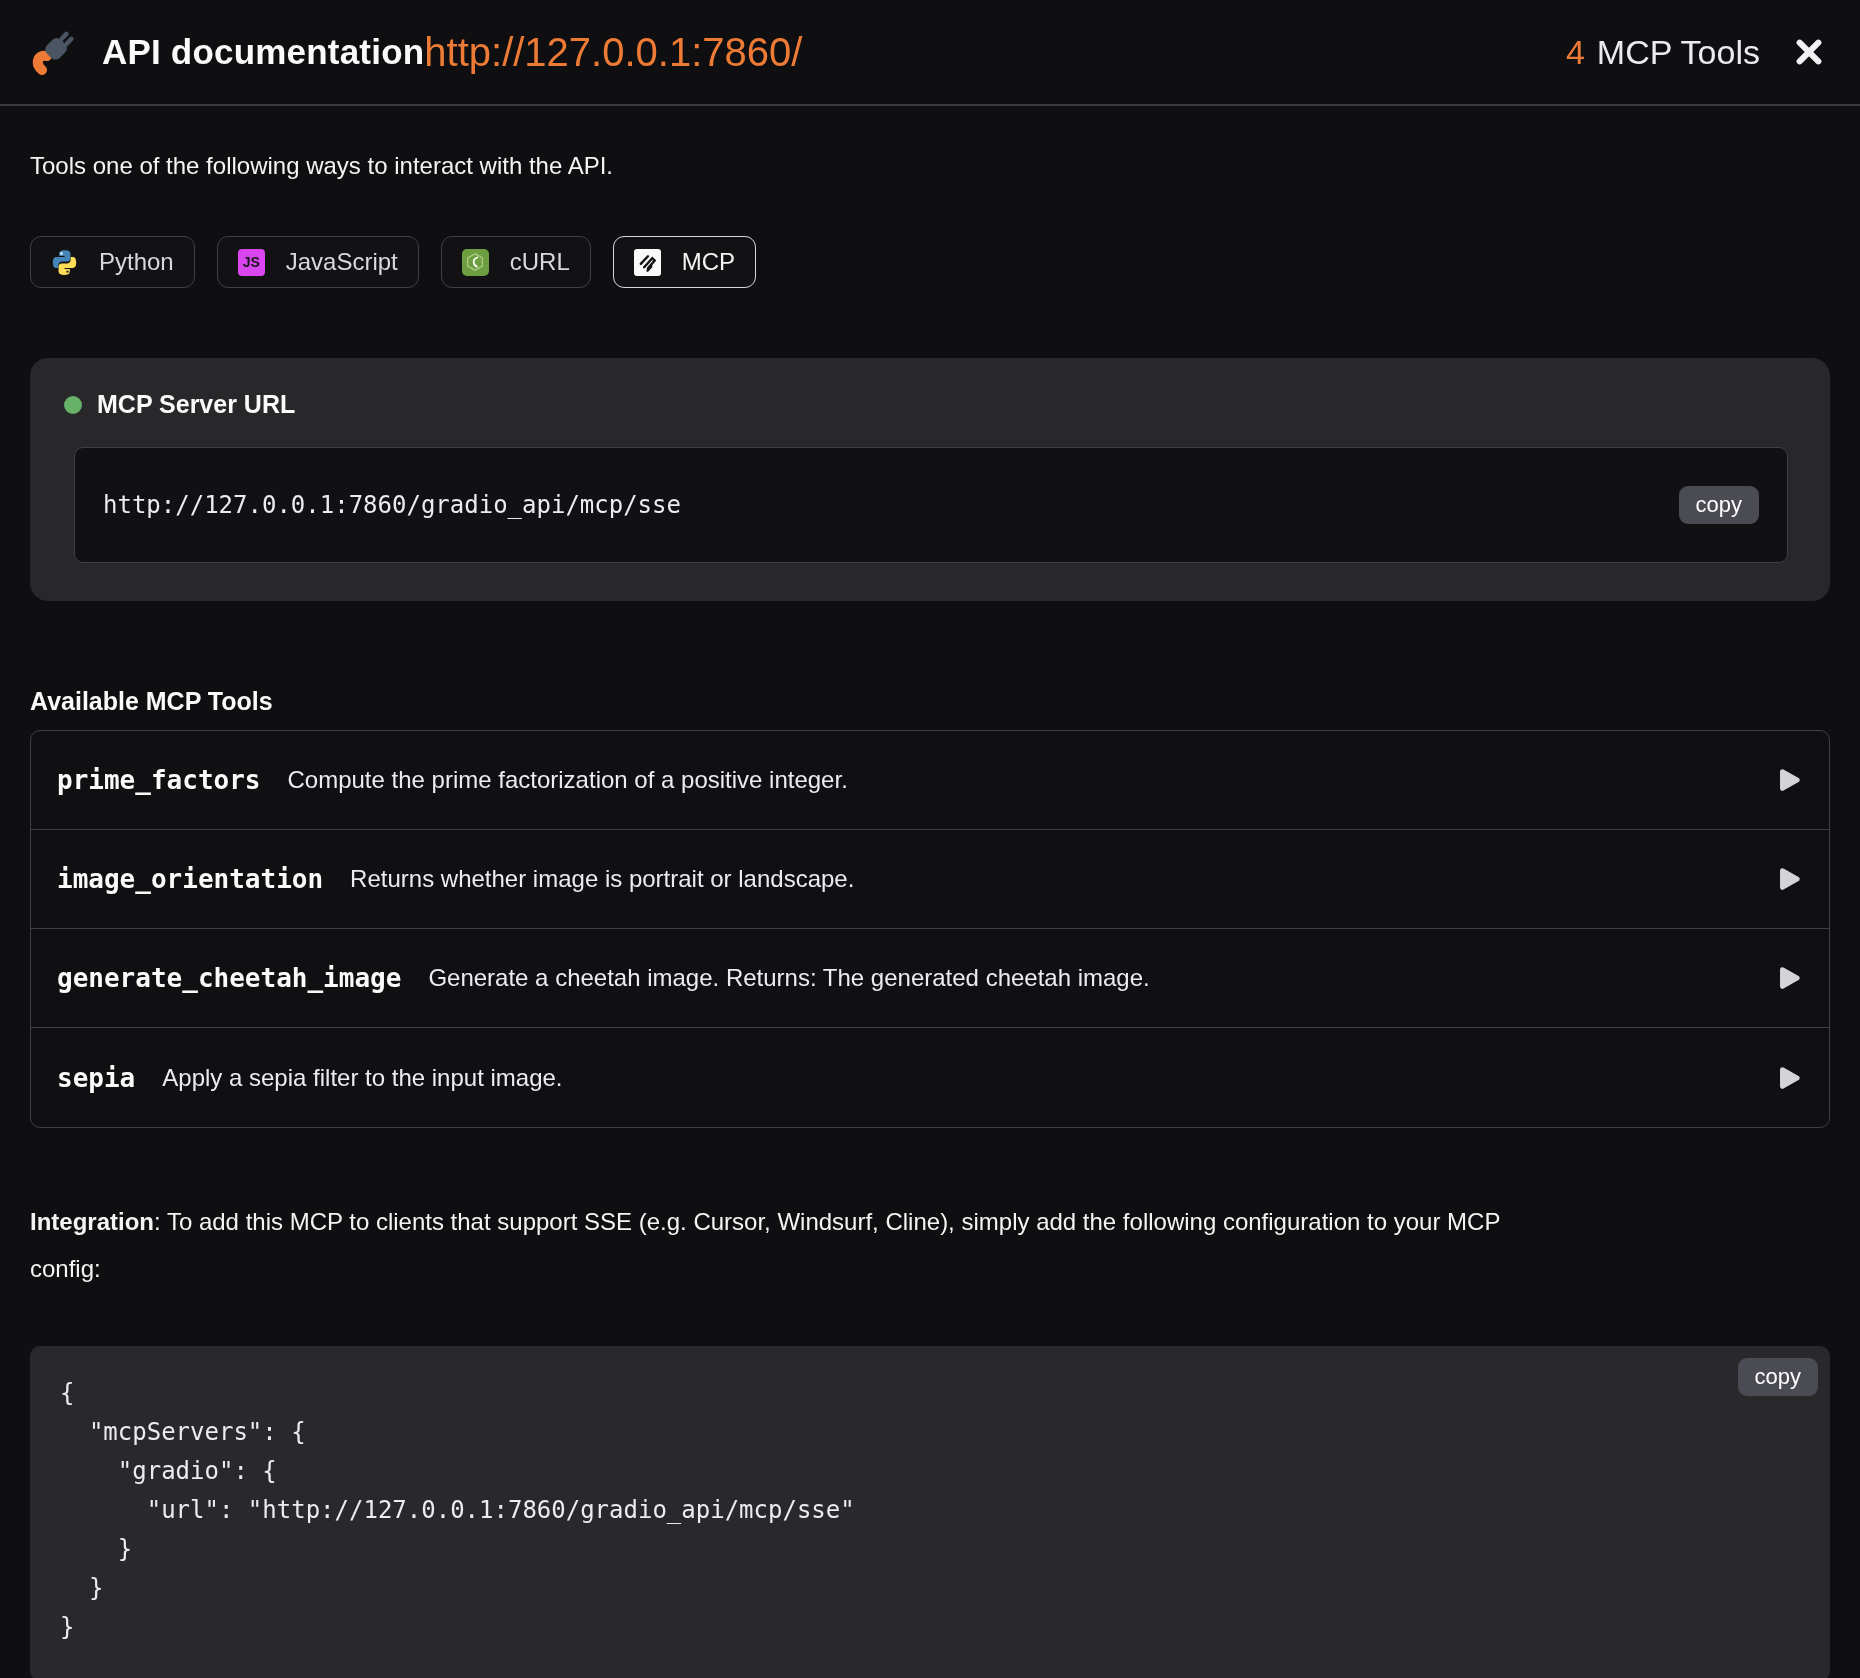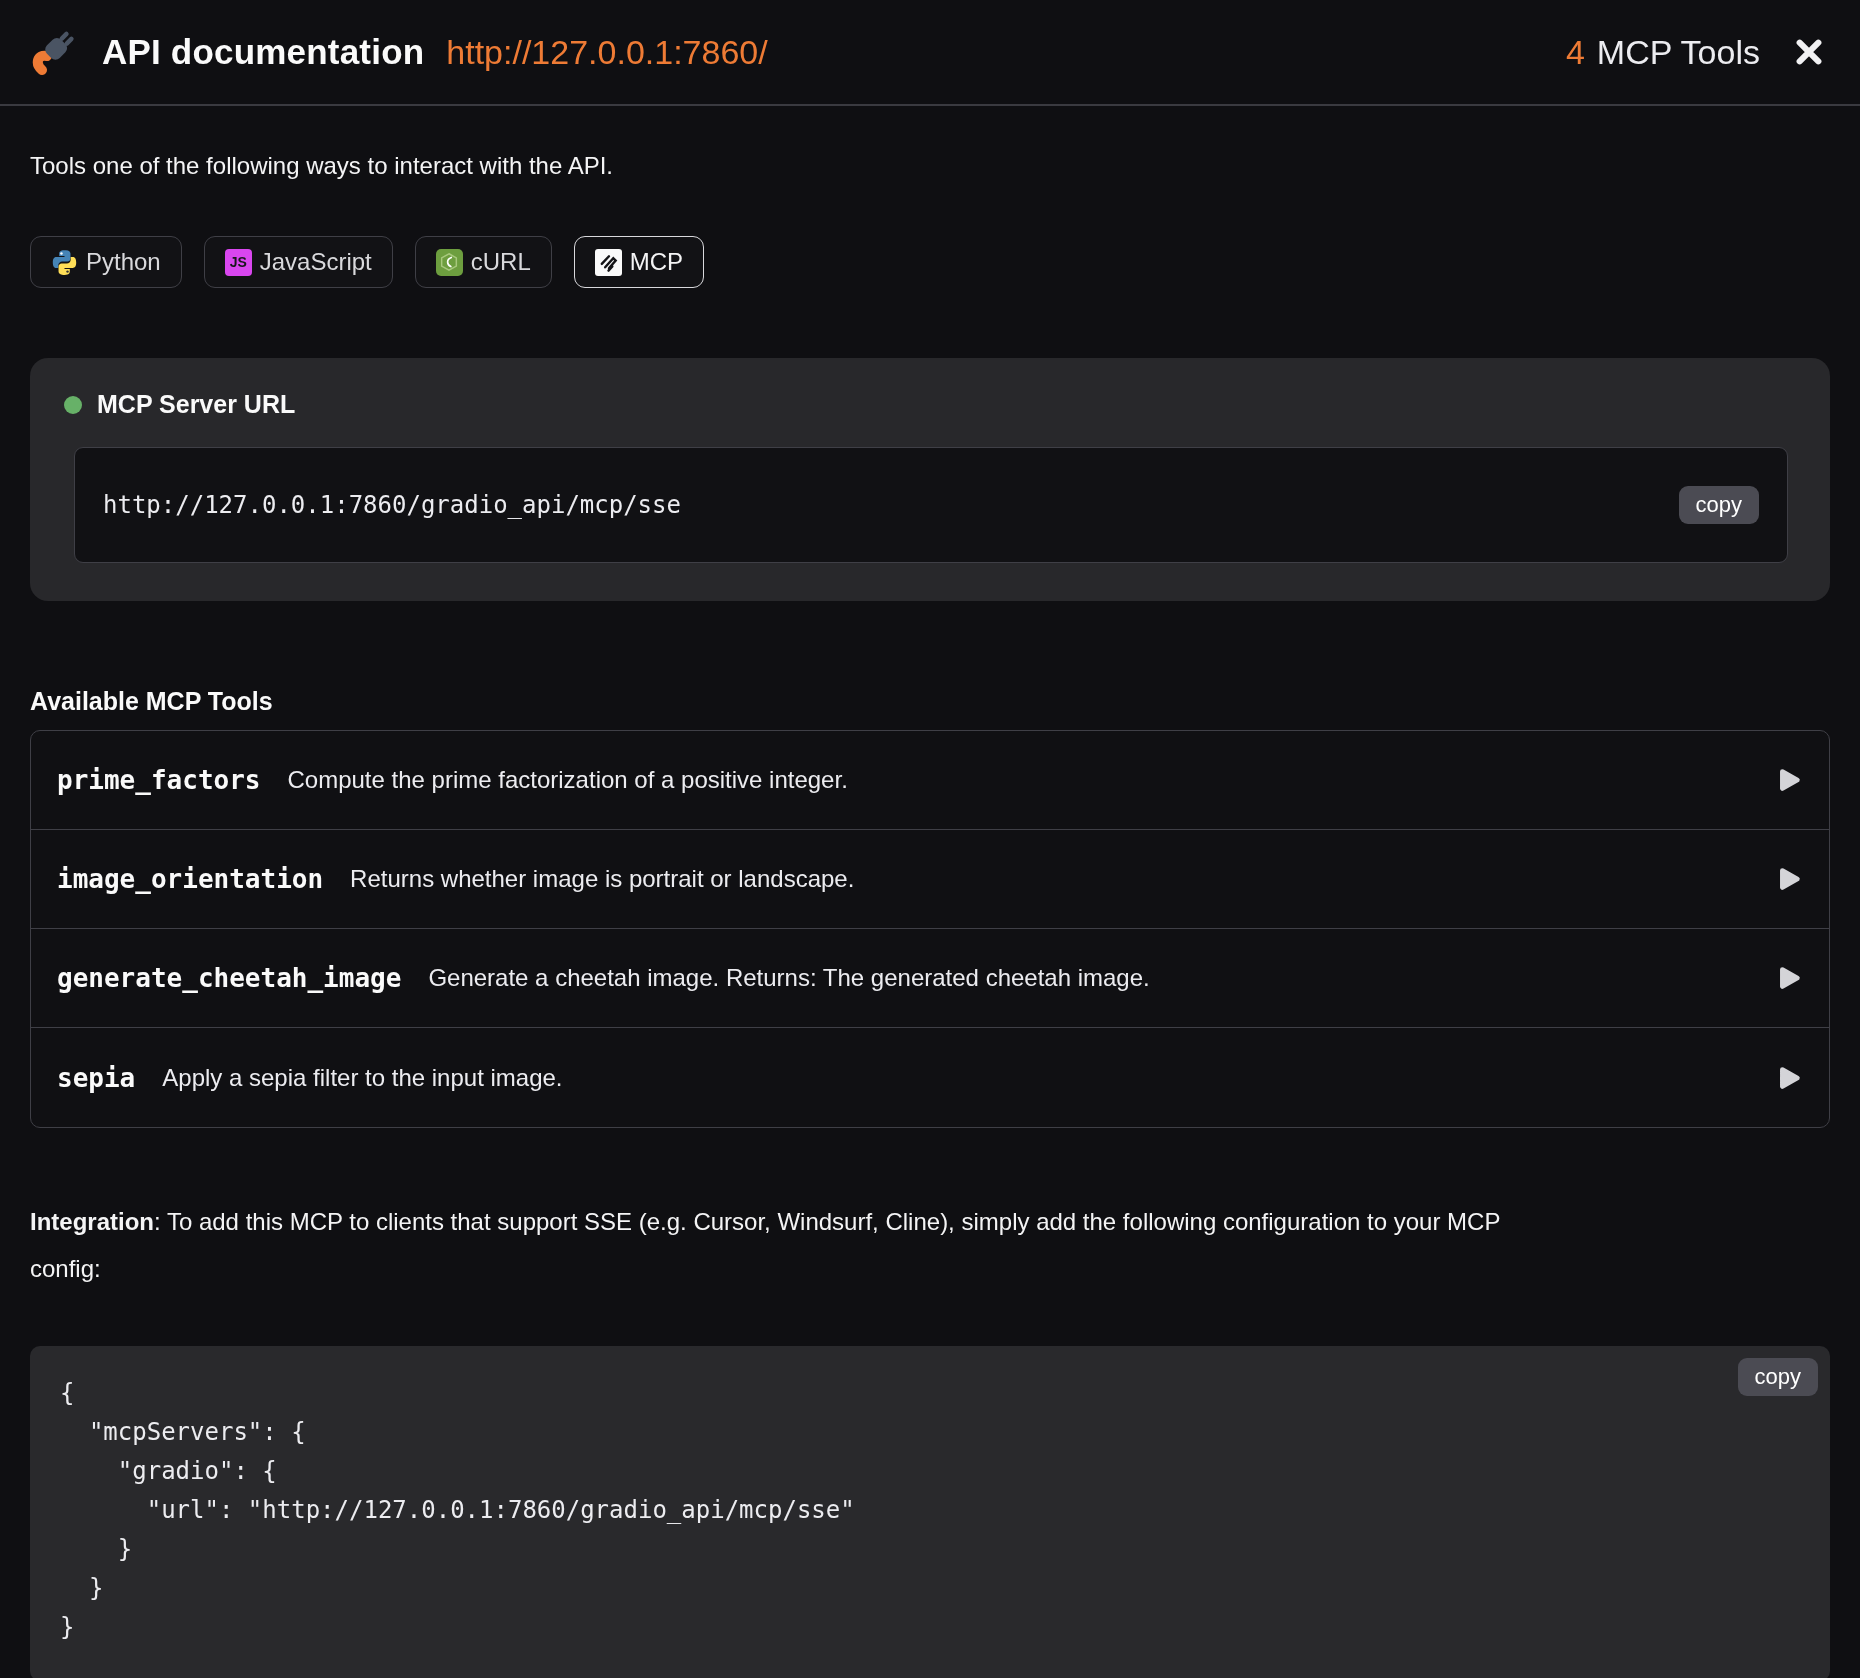--- a/index.html
+++ b/index.html
@@ -12,35 +12,35 @@
     min-height:1678px; background:var(--page-bg); color:var(--text);
     font-family:"Liberation Sans", sans-serif; overflow:hidden;
   }
   
   header{
     height:106px; display:flex; align-items:center; padding:0 32px;
     border-bottom:2px solid #3a3a40;
   }
   .logo{width:44px; height:48px; display:inline-flex; margin-right:26px; flex:none;}
   .hdr-title{font-size:35px; font-weight:bold; color:#fafafa; letter-spacing:.2px;}
-  .hdr-url{font-size:34px; color:var(--accent); text-decoration:none; margin-left:22px; font-weight:400;}
+  .hdr-url{font-size:40px; color:var(--accent); text-decoration:none; font-weight:400;}
   .spacer{flex:1;}
   .tools-link{font-size:34px; color:#ececf0; display:flex; gap:12px; cursor:pointer;}
   .tools-link .count{color:var(--accent);}
   .close-btn{
     background:none; border:none; margin-left:30px; cursor:pointer;
     width:38px; height:38px; display:flex; align-items:center; justify-content:center;
   }
   
   main{padding:0 30px;}
   .intro{margin-top:46px; font-size:24px; color:var(--text);}
   
   .lang-row{margin-top:56px; display:flex; gap:22px;}
   .lang-btn{
-    height:52px; padding:6px 20px; display:inline-flex; align-items:center; gap:8px;
+    height:52px; padding:6px 20px; display:inline-flex; align-items:center; gap:21px;
     background:#121215; border:1.5px solid var(--border); border-radius:11px;
     color:var(--muted); font-size:24px; font-family:"Liberation Sans",sans-serif; cursor:pointer;
   }
   .lang-btn.selected{border-color:#d8d8dc; color:#f4f4f5;}
   .lang-icon{width:27px; height:27px; display:inline-flex; align-items:center; justify-content:center; flex:none;}
   .js-badge{width:27px; height:27px; background:#d946ef; border-radius:4px; display:flex; align-items:center; justify-content:center;
             font-weight:bold; font-size:14px; color:#17171a;}
   .curl-badge{width:27px; height:27px; background:#6d9e3f; border-radius:5px; display:flex; align-items:center; justify-content:center;}
   .mcp-badge{width:27px; height:27px; background:#fafafa; border-radius:3px; display:flex; align-items:center; justify-content:center;}
   

